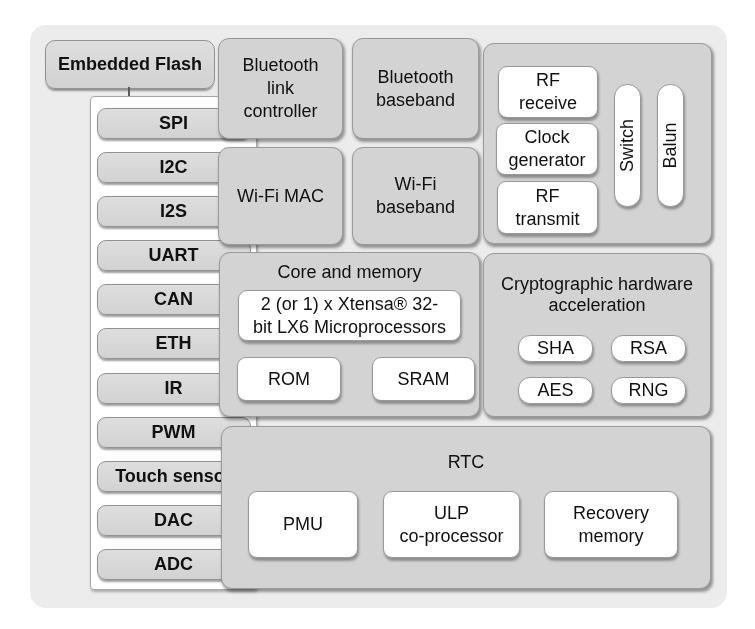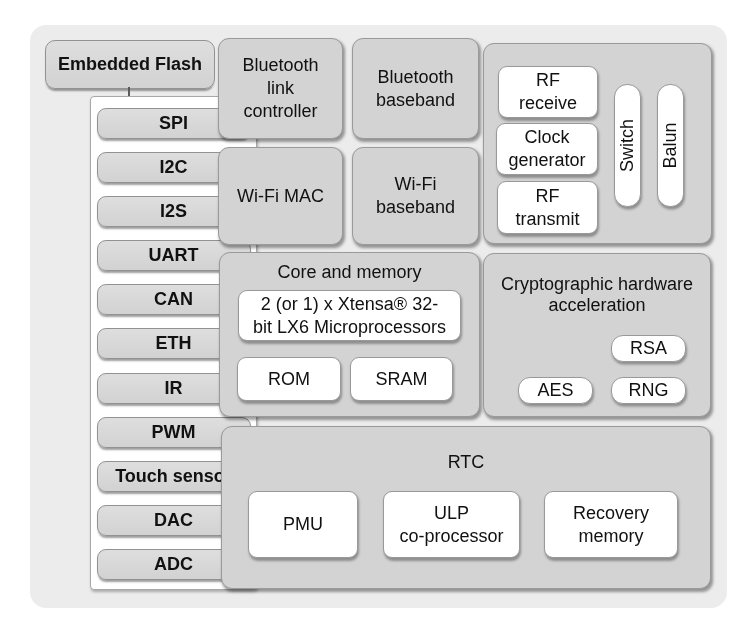--- a/index.html
+++ b/index.html
@@ -141,28 +141,31 @@
 
   <div class="gray-panel" style="left:219px;top:252px;width:259px;height:163px;">
     <div class="panel-title lbl" style="top:8px;">Core and memory</div>
     <div class="white-box" style="left:18px;top:37px;width:221px;height:49px;">
       <span class="lbl">2 (or 1) x Xtensa® 32-
 bit LX6 Microprocessors</span>
     </div>
     <div class="white-box" style="left:17px;top:104px;width:102px;height:42px;">
       <span class="lbl">ROM</span>
     </div>
-    <div class="white-box" style="left:130px;top:104px;width:101px;height:42px;align-items:center;">
+    <div class="white-box" style="left:152px;top:104px;width:101px;height:42px;align-items:center;">
       <span class="lbl">SRAM</span>
     </div>
   </div>
 
   <div class="gray-panel" style="left:483px;top:253px;width:226px;height:162px;">
     <div class="panel-title lbl" style="top:20px;line-height:21px;">Cryptographic hardware
 acceleration</div>
+    <div class="white-box" style="left:34px;top:81px;width:73px;height:25px;border-radius:12px;">
+      <span class="lbl">SHA</span>
+    </div>
     <div class="white-box" style="left:127px;top:81px;width:73px;height:25px;border-radius:12px;">
       <span class="lbl">RSA</span>
     </div>
     <div class="white-box" style="left:34px;top:123px;width:73px;height:25px;border-radius:12px;">
       <span class="lbl">AES</span>
     </div>
     <div class="white-box" style="left:127px;top:123px;width:73px;height:25px;border-radius:12px;">
       <span class="lbl">RNG</span>
     </div>
   </div>

